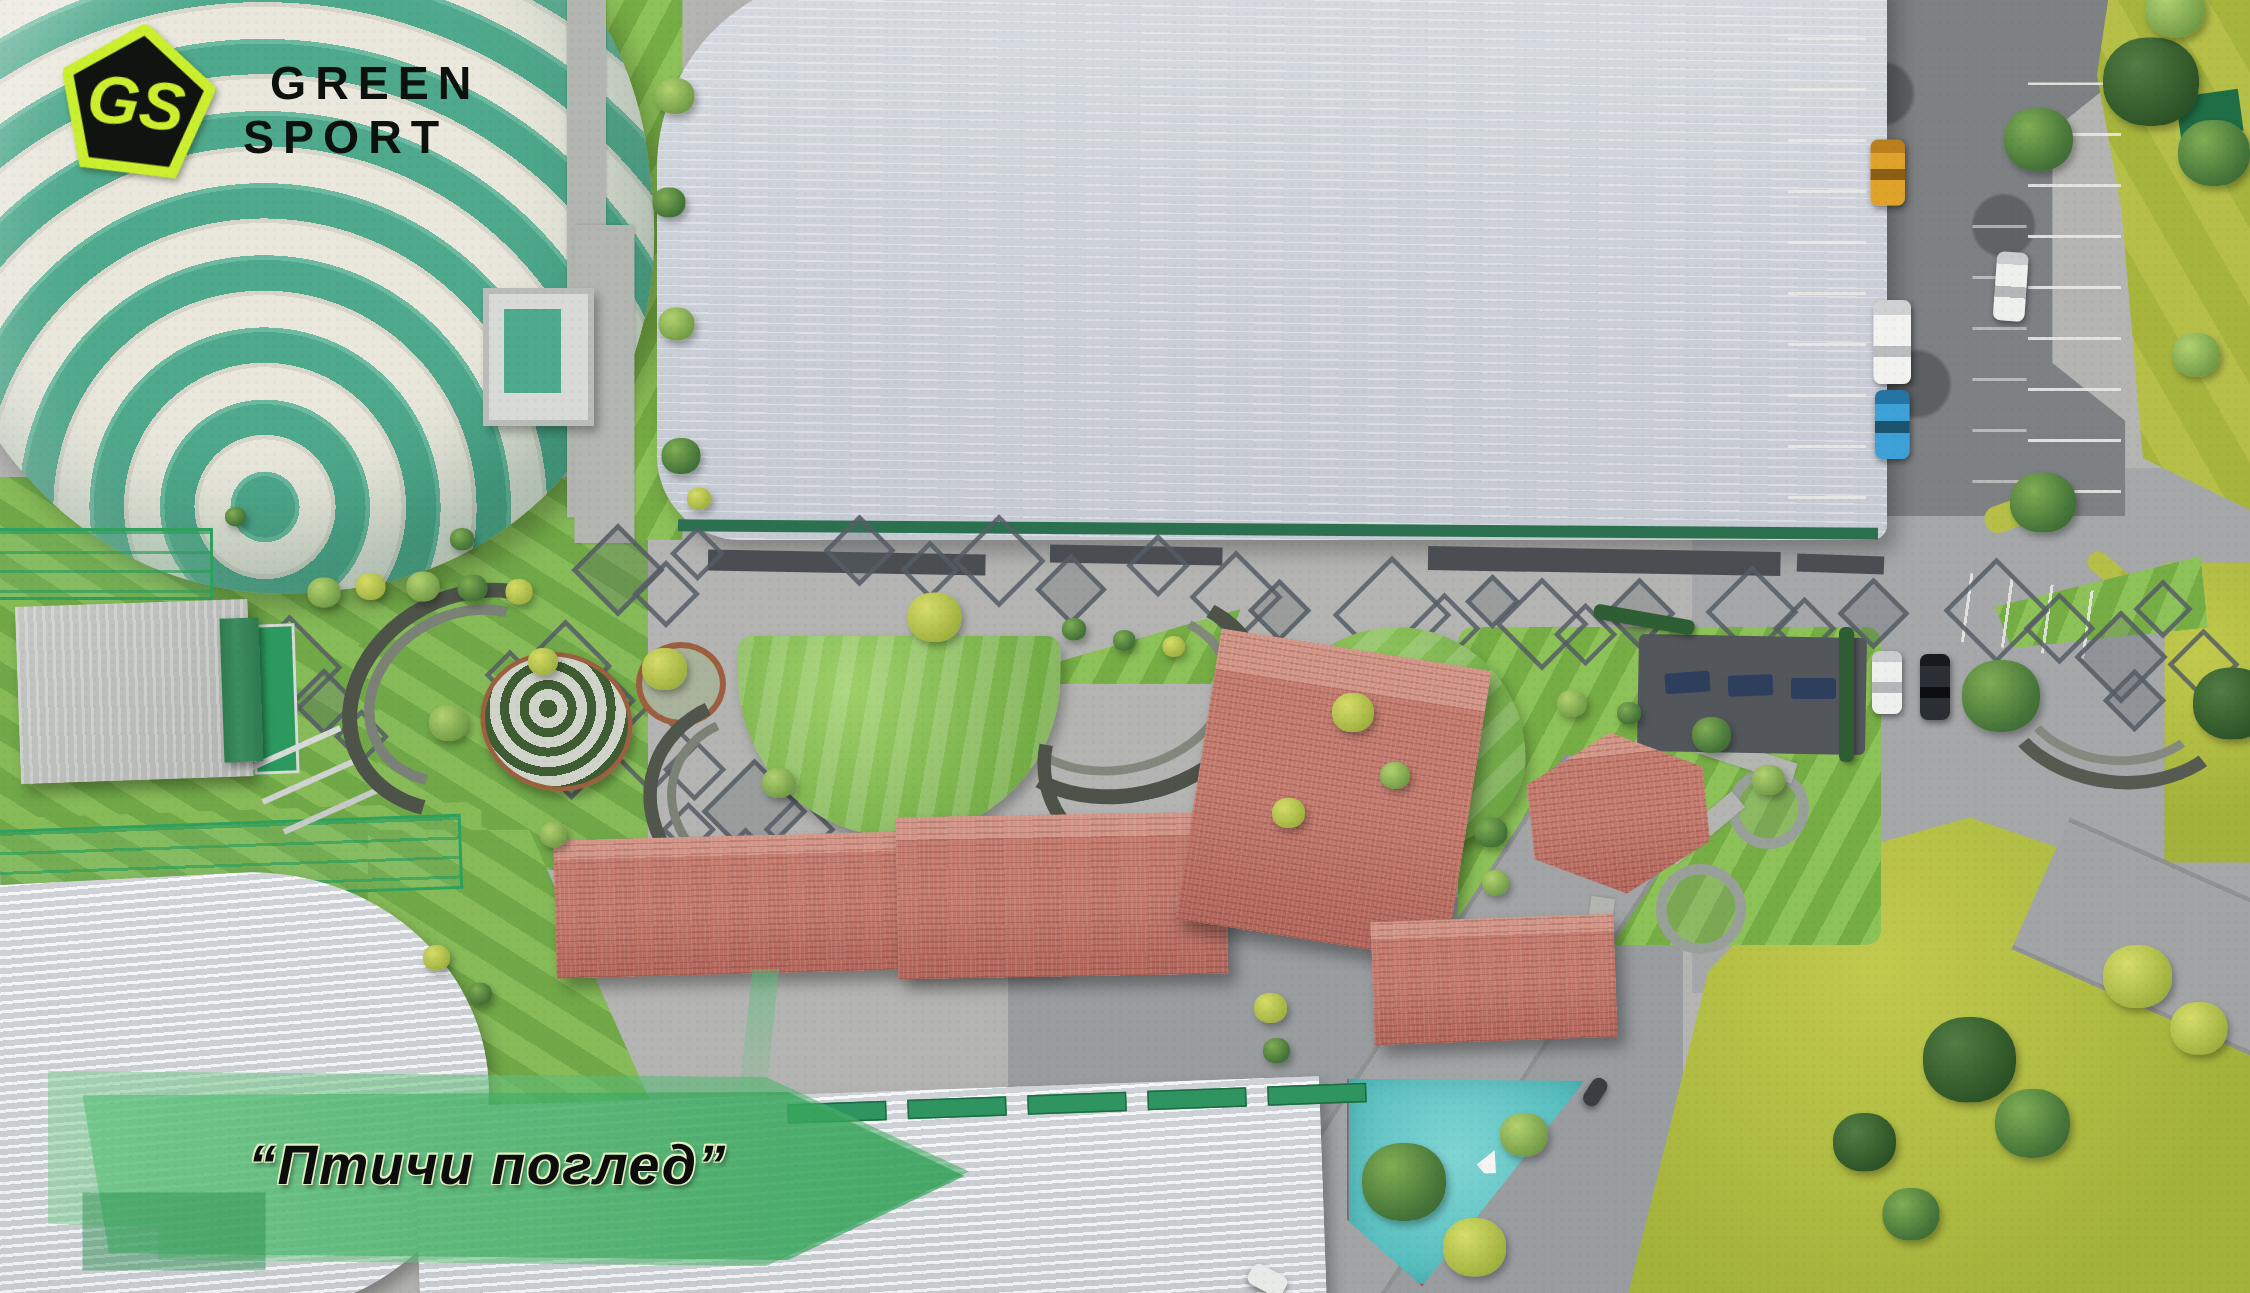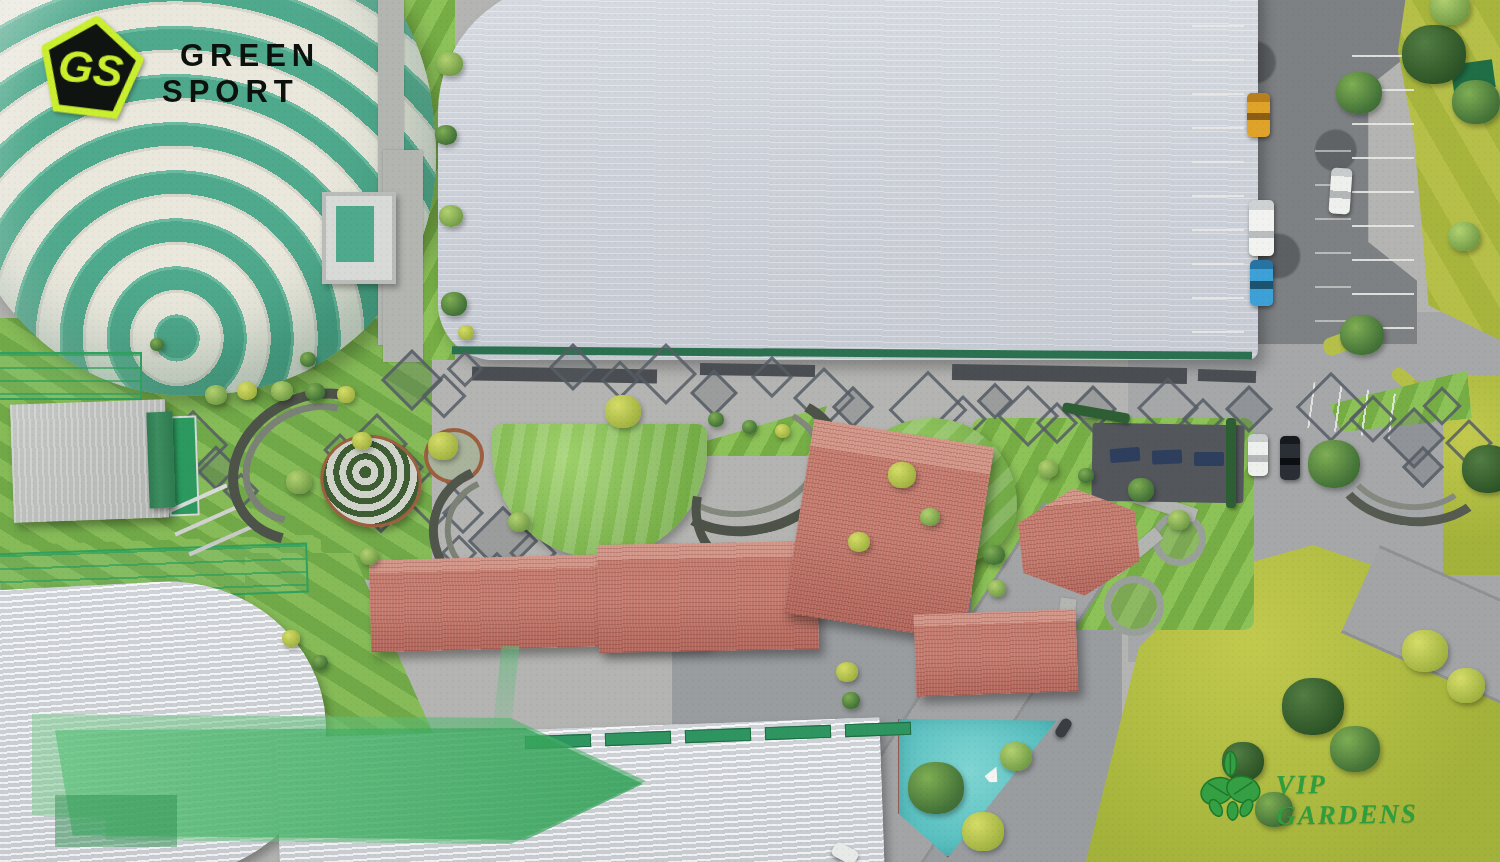--- a/index.html
+++ b/index.html
@@ -172,48 +172,31 @@
   <div class="car z7" style="left:832px;top:846px;width:26px;height:15px;background:#e8eae8;transform:rotate(28deg);"></div>
 
   <div class="abs z9" style="left:32px;top:714px;width:614px;height:134px;
     clip-path:polygon(0 0,78% 3%,100% 50%,78% 97%,12% 94%,12% 78%,0 76%);
     background:linear-gradient(100deg,rgba(132,208,150,.55),rgba(64,172,96,.6));"></div>
   <div class="abs z9" style="left:55px;top:728px;width:588px;height:112px;
     clip-path:polygon(0 2%,80% 0,100% 50%,80% 100%,3% 96%);
     background:linear-gradient(100deg,rgba(86,192,118,.62),rgba(42,156,82,.68));"></div>
   <div class="abs z9" style="left:55px;top:795px;width:122px;height:52px;background:rgba(40,140,75,.45);"></div>
   <div class="abs z9" style="left:497px;top:646px;width:18px;height:86px;background:linear-gradient(180deg,rgba(86,190,118,.5),rgba(86,190,118,.12));transform:skewX(-6deg);"></div>
+  <div class="abs z9 cap" style="left:110px;top:756px;width:430px;text-align:center;">“Птичи поглед”</div>
 
   <div class="abs z9" style="left:40px;top:14px;width:280px;height:112px;">
     <svg width="102" height="102" viewBox="0 0 100 100" style="position:absolute;left:0;top:2px;transform:rotate(7deg);filter:drop-shadow(2px 2px 2px rgba(0,0,0,.35));">
       <polygon points="50,3 97,37 79,94 21,94 3,37" fill="#101410" stroke="#c9ef2f" stroke-width="7" stroke-linejoin="miter"></polygon>
       <text x="50" y="67" font-size="44" font-weight="bold" font-style="italic" text-anchor="middle" fill="#c9ef2f" font-family="Liberation Sans, sans-serif">GS</text>
     </svg>
     <div class="gs-text" style="position:absolute;left:140px;top:24px;">GREEN</div>
     <div class="gs-text" style="position:absolute;left:122px;top:60px;">SPORT</div>
   </div>
 
-  <div class="abs z9" style="left:1196px;top:742px;width:280px;height:90px;">
-    <svg width="84" height="78" viewBox="0 0 110 100" style="position:absolute;left:0;top:4px;">
-      <g stroke="#1e7a2c" stroke-width="2" fill="#35a043">
-        <ellipse cx="28" cy="58" rx="22" ry="17" transform="rotate(-22 28 58)"></ellipse>
-        <ellipse cx="62" cy="56" rx="22" ry="17" transform="rotate(18 62 56)"></ellipse>
-        <ellipse cx="45" cy="22" rx="8" ry="16"></ellipse>
-        <ellipse cx="26" cy="80" rx="7" ry="12" transform="rotate(-30 26 80)"></ellipse>
-        <ellipse cx="48" cy="84" rx="7" ry="12"></ellipse>
-        <ellipse cx="66" cy="80" rx="7" ry="12" transform="rotate(28 66 80)"></ellipse>
-      </g>
-      <g stroke="#1e7a2c" stroke-width="2" fill="none">
-        <path d="M45 8 v30"></path>
-          <path d="M16 48 L42 64"></path>
-          <path d="M74 46 L50 62"></path>
-      </g>
-    </svg>
-    <div class="vip-text" style="position:absolute;left:80px;top:26px;transform:rotate(-1deg);">VIP GARDENS</div>
-  </div>
 
 <div class="dia z4 fill" style="left: 390px; top: 358px; width: 38px; height: 38px;"></div>
     <div class="dia z4" style="left: 428px; top: 380px; width: 26px; height: 26px;"></div>
     <div class="dia z4" style="left: 452px; top: 356px; width: 20px; height: 20px;"></div>
     <div class="dia z4 fill" style="left: 556px; top: 350px; width: 28px; height: 28px;"></div>
     <div class="dia z4" style="left: 606px; top: 366px; width: 22px; height: 22px;"></div>
     <div class="dia z4" style="left: 644px; top: 352px; width: 38px; height: 38px;"></div>
     <div class="dia z4 fill" style="left: 697px; top: 376px; width: 28px; height: 28px;"></div>
     <div class="dia z4" style="left: 757px; top: 362px; width: 24px; height: 24px;"></div>
     <div class="dia z4" style="left: 802px; top: 376px; width: 38px; height: 38px;"></div>

